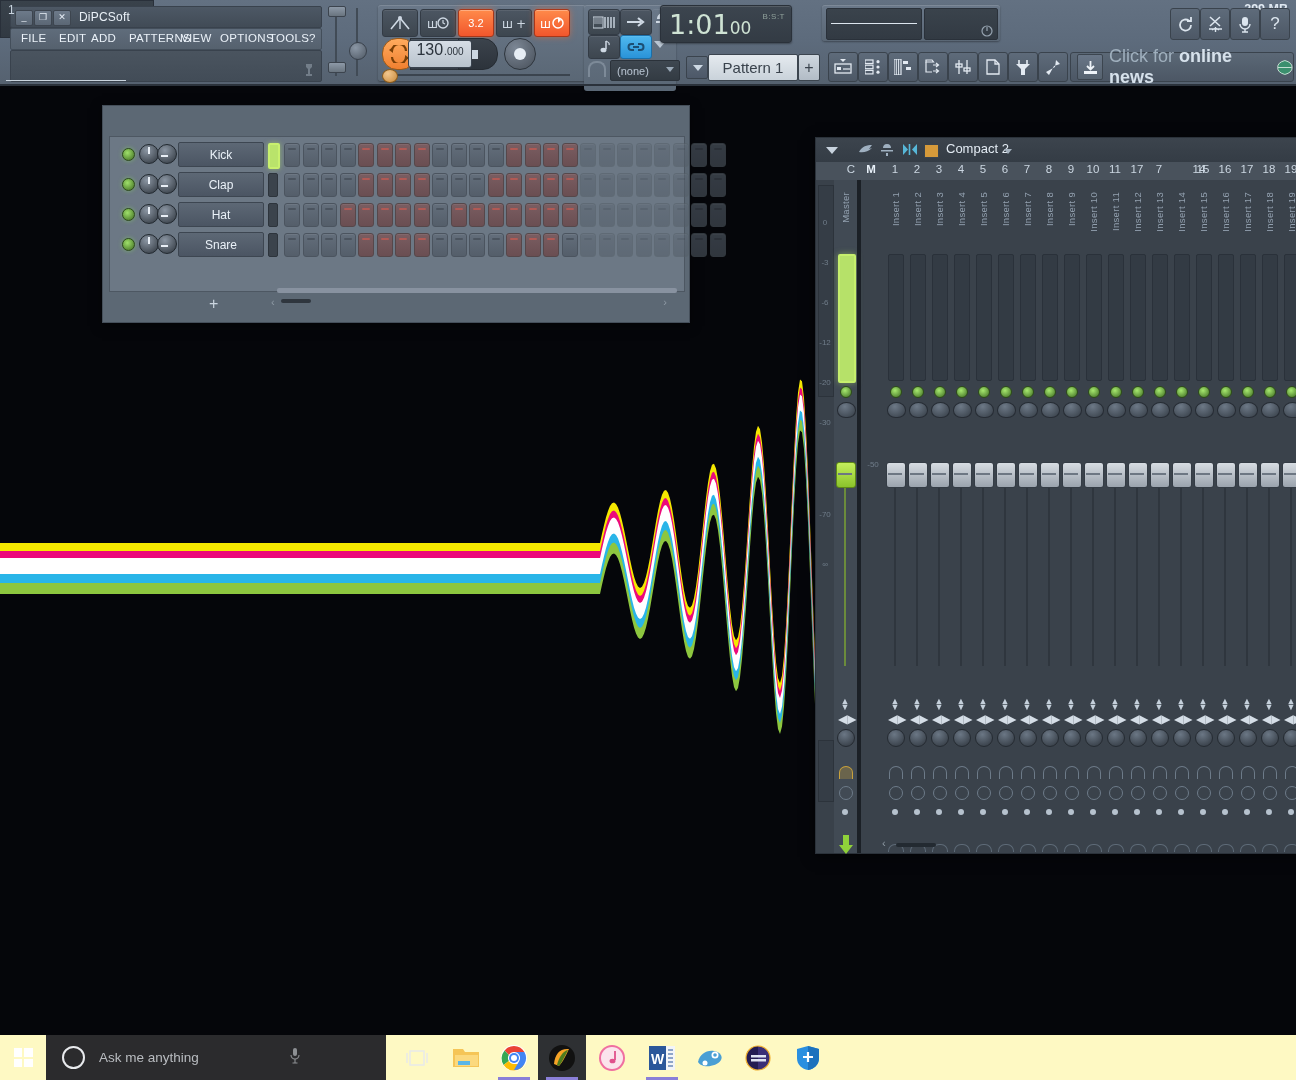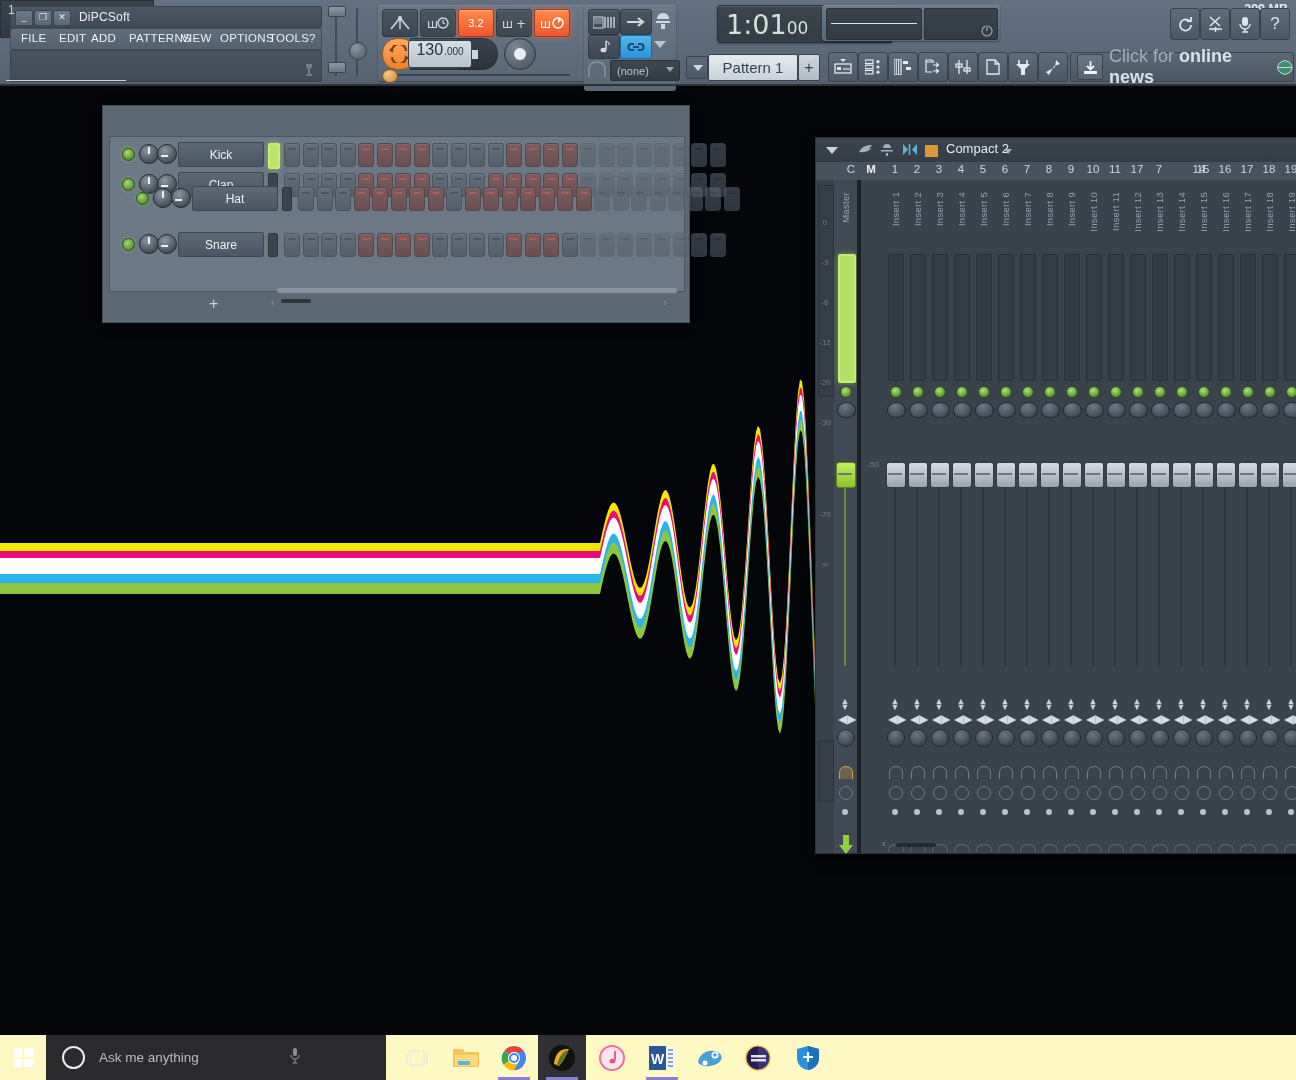--- a/index.html
+++ b/index.html
@@ -68,22 +68,22 @@
     background:radial-gradient(circle at 35% 30%,#f3c78e,#c88a3c);border:1px solid #8d5c1c;}
 
   
   #snapbox{left:584px;top:5px;width:92px;height:86px;}
   #snapsel{position:absolute;left:26px;top:55px;width:62px;height:19px;border-radius:2px;
     background:linear-gradient(180deg,#3e4750,#333b43);border:1px solid #2b323a;color:#b9c5d2;
     font-size:11px;display:flex;align-items:center;padding-left:6px;}
   #snapsel .cv{position:absolute;right:5px;top:6px;border-left:4px solid transparent;border-right:4px solid transparent;border-top:5px solid #9aa8b6;}
 
   
-  #timepanel{left:717px;top:5px;width:130px;height:36px;
-    background:linear-gradient(180deg,#3c454f,#333b44);border:1px solid #2a313a;padding-left:44px;}
+  #timepanel{left:660px;top:5px;width:130px;height:36px;
+    background:linear-gradient(180deg,#3c454f,#333b44);border:1px solid #2a313a;}
   #timeval{position:absolute;left:8px;top:3px;font-size:27px;color:#cfe3d4;
     font-family:"DejaVu Sans",sans-serif;letter-spacing:0;}
   #timeval .sm{font-size:17px;}
   #timeunit{position:absolute;right:6px;top:6px;font-size:8px;color:#8fa09a;letter-spacing:.5px;}
 
   
   #patpanel{position:absolute;left:686px;top:52px;width:132px;height:28px;}
   #patdrop{position:absolute;left:0;top:4px;width:20px;height:21px;background:linear-gradient(180deg,#5d6a79,#4d5868);
     border:1px solid #3a434d;border-radius:2px;}
   #patdrop .cv{position:absolute;left:6px;top:8px;border-left:5px solid transparent;border-right:5px solid transparent;border-top:6px solid #cdd8e3;}
@@ -594,21 +594,21 @@
           <div class="step dim"></div>
           <div class="step dim"></div>
           <div class="step dim"></div>
           <div class="step dim"></div>
           <div class="step dim"></div>
           <div class="step dim"></div>
           <div class="step dim"></div>
           <div class="step dim"></div>
         </div>
       </div>
-      <div class="ch-row" style="top: 46px; margin-left: 14px;">
+      <div class="ch-row" style="top: 62px;">
         <div class="ch-led"></div>
         <div class="ch-knob ch-k1">
           <i></i>
         </div>
         <div class="ch-knob ch-k2">
           <i></i>
         </div>
         <div class="ch-name">Hat</div>
         <div class="ch-vu"></div>
         <div class="steps">

